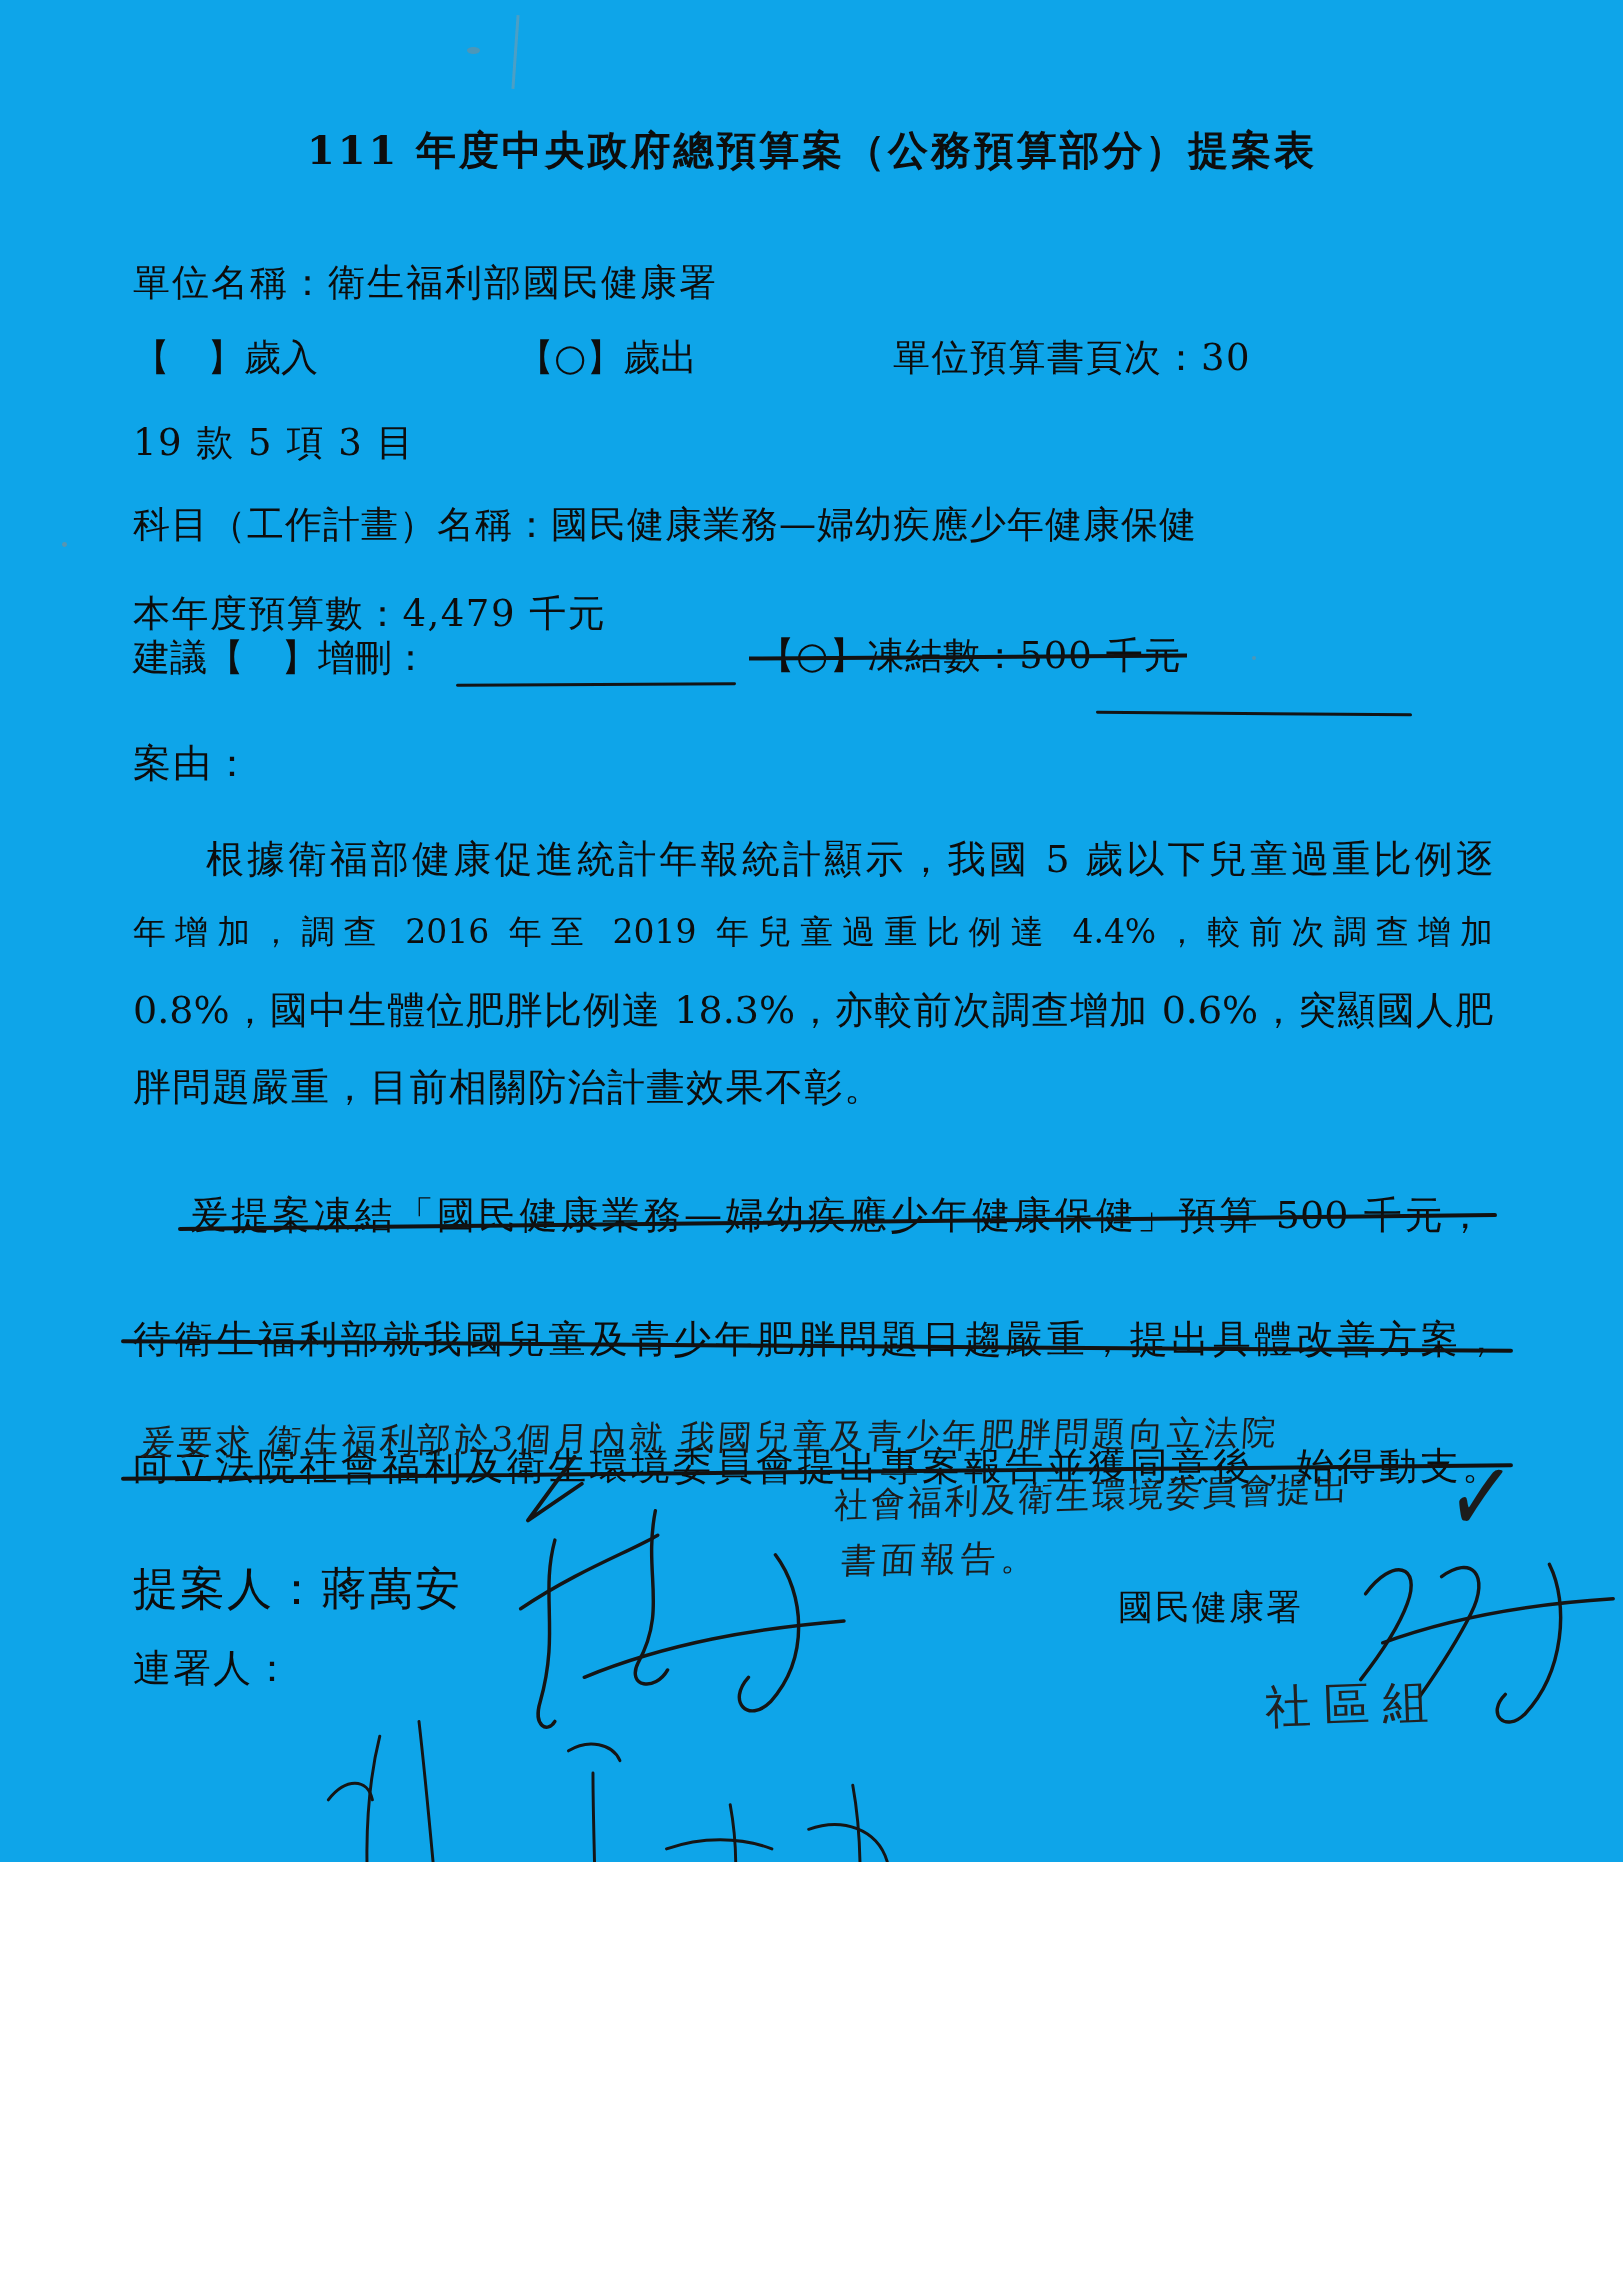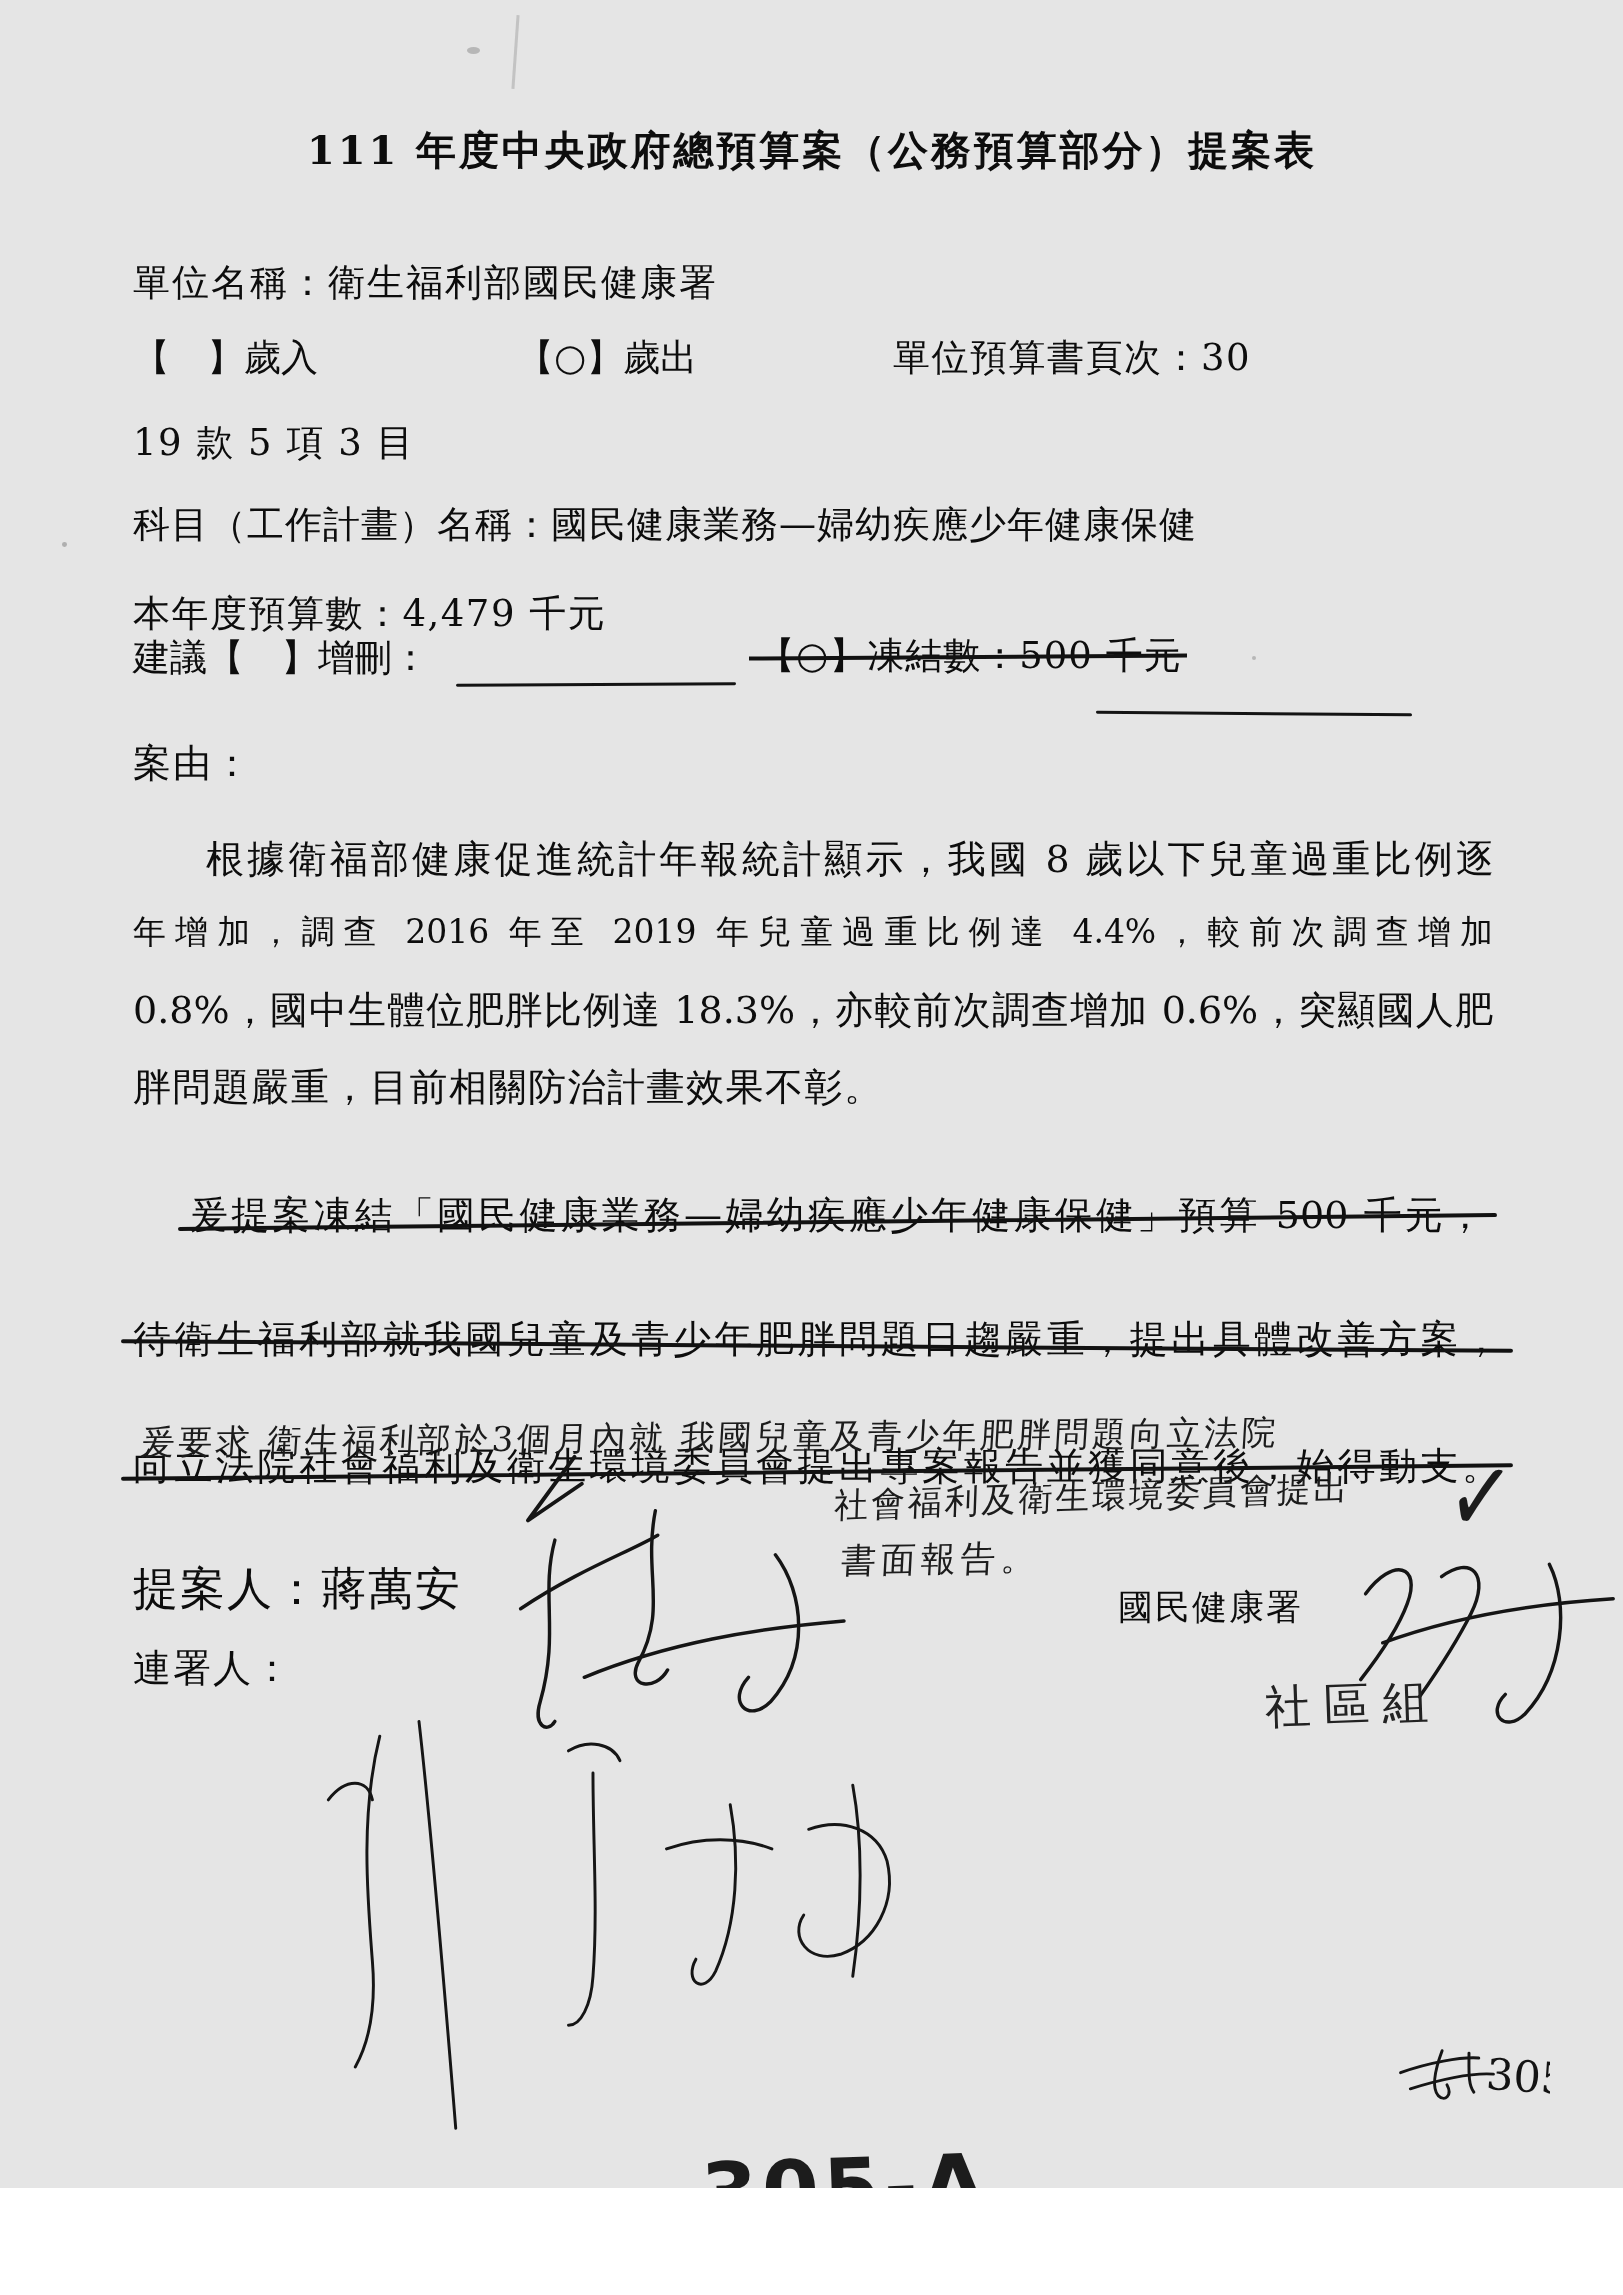--- a/index.html
+++ b/index.html
@@ -1,20 +1,20 @@
 <!DOCTYPE html>
 <html style="font-size:7.8px"><head>
 <meta charset="utf-8">
 <style>
   html,body{margin:0;padding:0;background:#ffffff;}
   .page{
     position:relative;
     width:1624px;
-    height:2188px;
-    background:#e5e5e5;
+    height:1862px;
+    background:#0ea5e9;
     overflow:hidden;
     font-family:"DejaVu Serif","Liberation Serif",serif;
     color:#0d0d0d;
   }
   .t{position:absolute;white-space:nowrap;line-height:1.15;}
   .print{font-family:"DejaVu Serif","Liberation Serif",serif;}
   .just{text-align:justify;text-align-last:justify;white-space:normal;line-height:1.1;height:1.3em;overflow:visible;}
   .hand{
     font-family:"DejaVu Serif","Liberation Serif",serif;
     color:#1c1c1c;
@@ -60,21 +60,21 @@
 
   <div class="t print" style="left:133px;top:593px;font-size:37px;letter-spacing:1.5px;">本年度預算數：4,479 千元</div>
 
   <div class="t print" style="left:133px;top:637px;font-size:37px;text-align:right;">建議【　】增刪：</div>
   <div class="rule" style="left:456px;top:683px;width:280px;transform:rotate(-0.3deg);"></div>
   <div class="t print freeze-strike" style="left:758px;top:635px;font-size:37px;letter-spacing:1px;">【○】凍結數：500 千元</div>
   <div class="rule" style="left:1096px;top:712px;width:316px;transform:rotate(0.5deg);"></div>
 
   <div class="t print" style="left:133px;top:742px;font-size:38px;letter-spacing:2px;">案由：</div>
 
-  <div class="t print just" style="left:206px;top:839px;width:1288px;font-size:38px;">根據衛福部健康促進統計年報統計顯示，我國 8 歲以下兒童過重比例逐</div>
+  <div class="t print just" style="left:206px;top:839px;width:1288px;font-size:38px;">根據衛福部健康促進統計年報統計顯示，我國 5 歲以下兒童過重比例逐</div>
   <div class="t print just" style="left:133px;top:914px;width:1360px;font-size:33px;">年增加，調查 2016 年至 2019 年兒童過重比例達 4.4%，較前次調查增加</div>
   <div class="t print just" style="left:133px;top:990px;width:1360px;font-size:38px;">0.8%，國中生體位肥胖比例達 18.3%，亦較前次調查增加 0.6%，突顯國人肥</div>
   <div class="t print" style="left:133px;top:1066px;font-size:38px;letter-spacing:1.5px;">胖問題嚴重，目前相關防治計畫效果不彰。</div>
 
   <div class="t print just struck rotm06" style="left:190px;top:1195px;width:1294px;font-size:38px;">爰提案凍結「國民健康業務—婦幼疾應少年健康保健」預算 500 千元，</div>
   <div class="t print just struck rotp04" style="left:133px;top:1270px;width:1367px;font-size:38px;">待衛生福利部就我國兒童及青少年肥胖問題日趨嚴重，提出具體改善方案，</div>
   <div class="t print just struck rotm05" style="left:133px;top:1347px;width:1367px;font-size:38px;">向立法院社會福利及衛生環境委員會提出專案報告並獲同意後，始得動支。</div>
 
   <div class="t hand" style="left:141px;top:1418px;font-size:34px;letter-spacing:3.4px;transform:rotate(-0.5deg) skewX(-4deg);">爰要求 衛生福利部於3個月內就 我國兒童及青少年肥胖問題向立法院</div>
   <div class="t hand" style="left:834px;top:1477px;font-size:34px;letter-spacing:2.9px;transform:rotate(-2deg) skewX(-4deg);">社會福利及衛生環境委員會提出</div>

